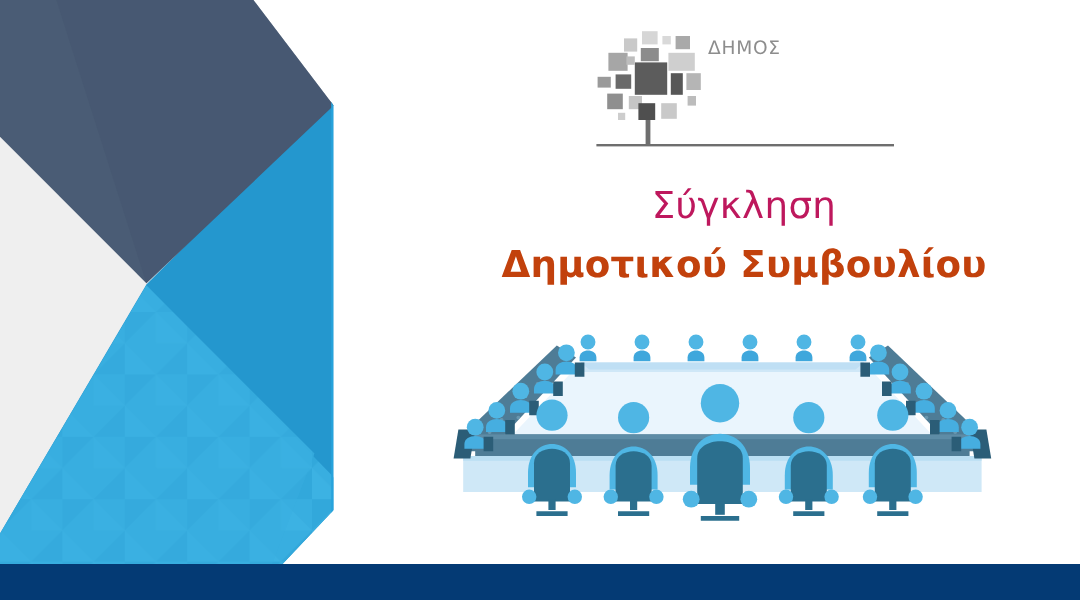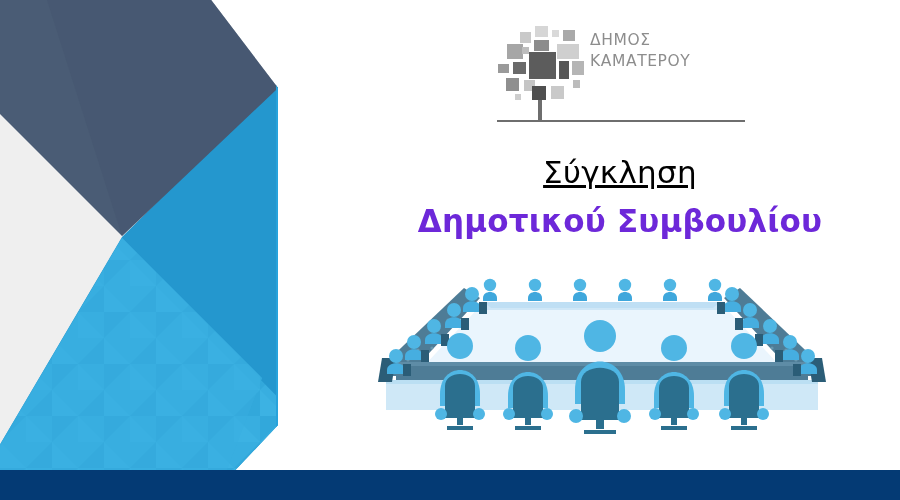--- a/index.html
+++ b/index.html
@@ -118,28 +118,27 @@
         <rect x="37" y="66" width="14" height="14" fill="#4f4f4f"></rect>
         <rect x="56" y="66" width="13" height="13" fill="#c9c9c9"></rect>
         <rect x="20" y="74" width="6" height="6" fill="#cdcdcd"></rect>
 
         <rect x="43" y="80" width="4" height="20" fill="#6e6e6e"></rect>
       </svg>
     </div>
 
     <div id="logo-text" style="color: rgb(141, 141, 141);">
       <div>ΔΗΜΟΣ</div>
-      <div>ΚΑΜΑΤΕΡΟΥ</div>
     </div>
   </div>
 
   <div style="position:absolute;left:497px;top:120px;width:248px;height:2px;background:#6e6e6e;"></div>
 
-  <div id="kicker" style="color: #000000; text-decoration: underline;">Σύγκληση</div>
-  <div id="title" style="color: #6d28d9;">Δημοτικού Συμβουλίου</div>
+  <div id="kicker" style="color: #be185d;">Σύγκληση</div>
+  <div id="title" style="color: #c2410c;">Δημοτικού Συμβουλίου</div>
 
   <div id="illustration">
     <svg width="460" height="205" viewBox="0 0 460 205" xmlns="http://www.w3.org/2000/svg">
       <defs>
         <g id="backfig">
           <circle cx="0" cy="-9" r="6.2" fill="#4FB6E4"></circle>
           <path d="M -7,4 C -7,-4 7,-4 7,4 L 7,7 L -7,7 Z" fill="#3FA7DC"></path>
         </g>
         <g id="sidefig">
           <circle cx="0" cy="-10" r="7" fill="#4FB6E4"></circle>

